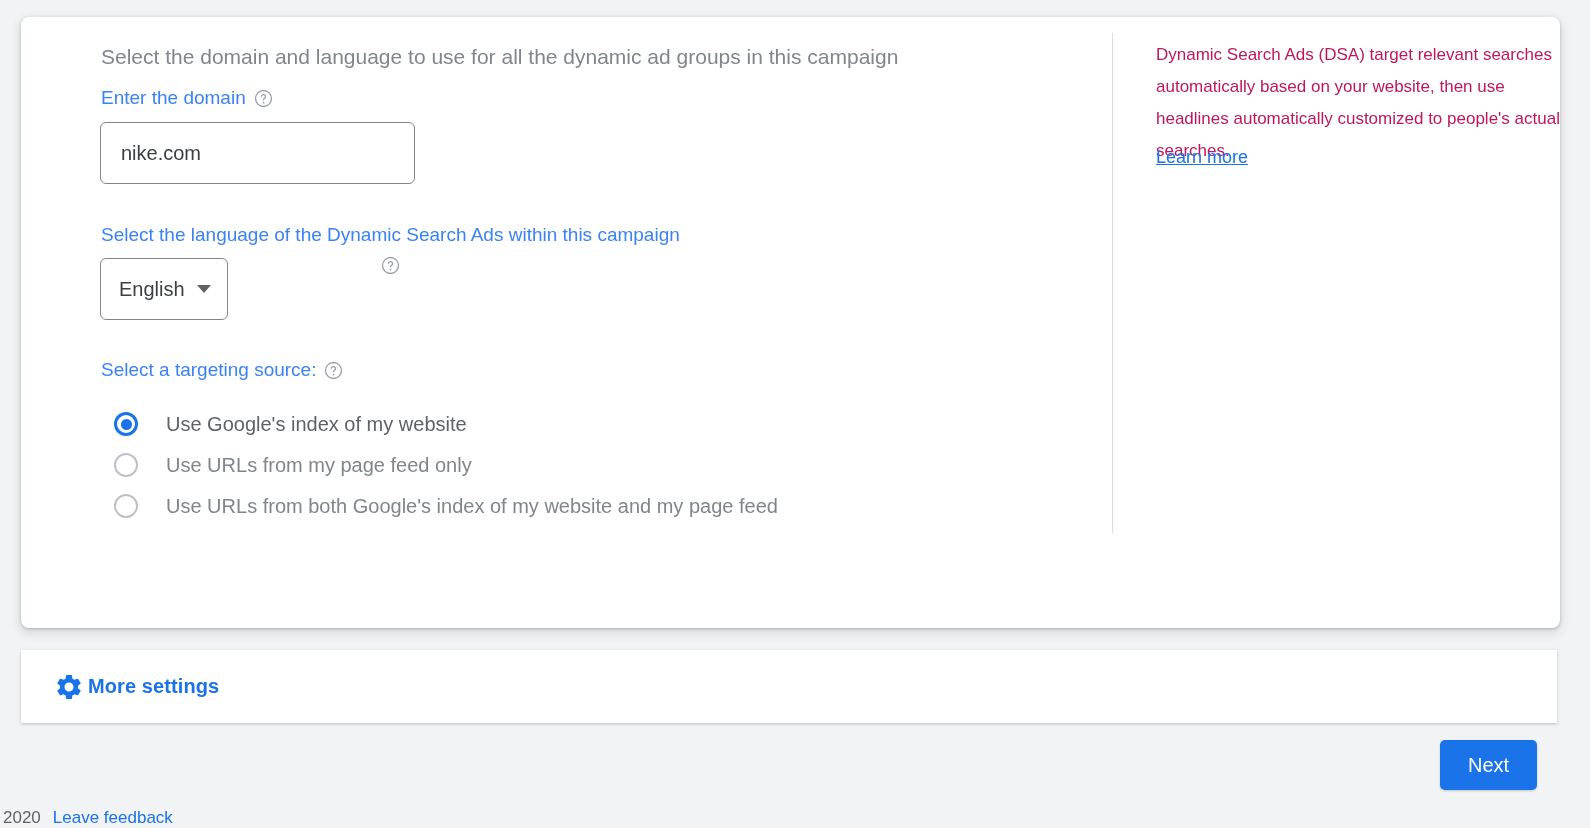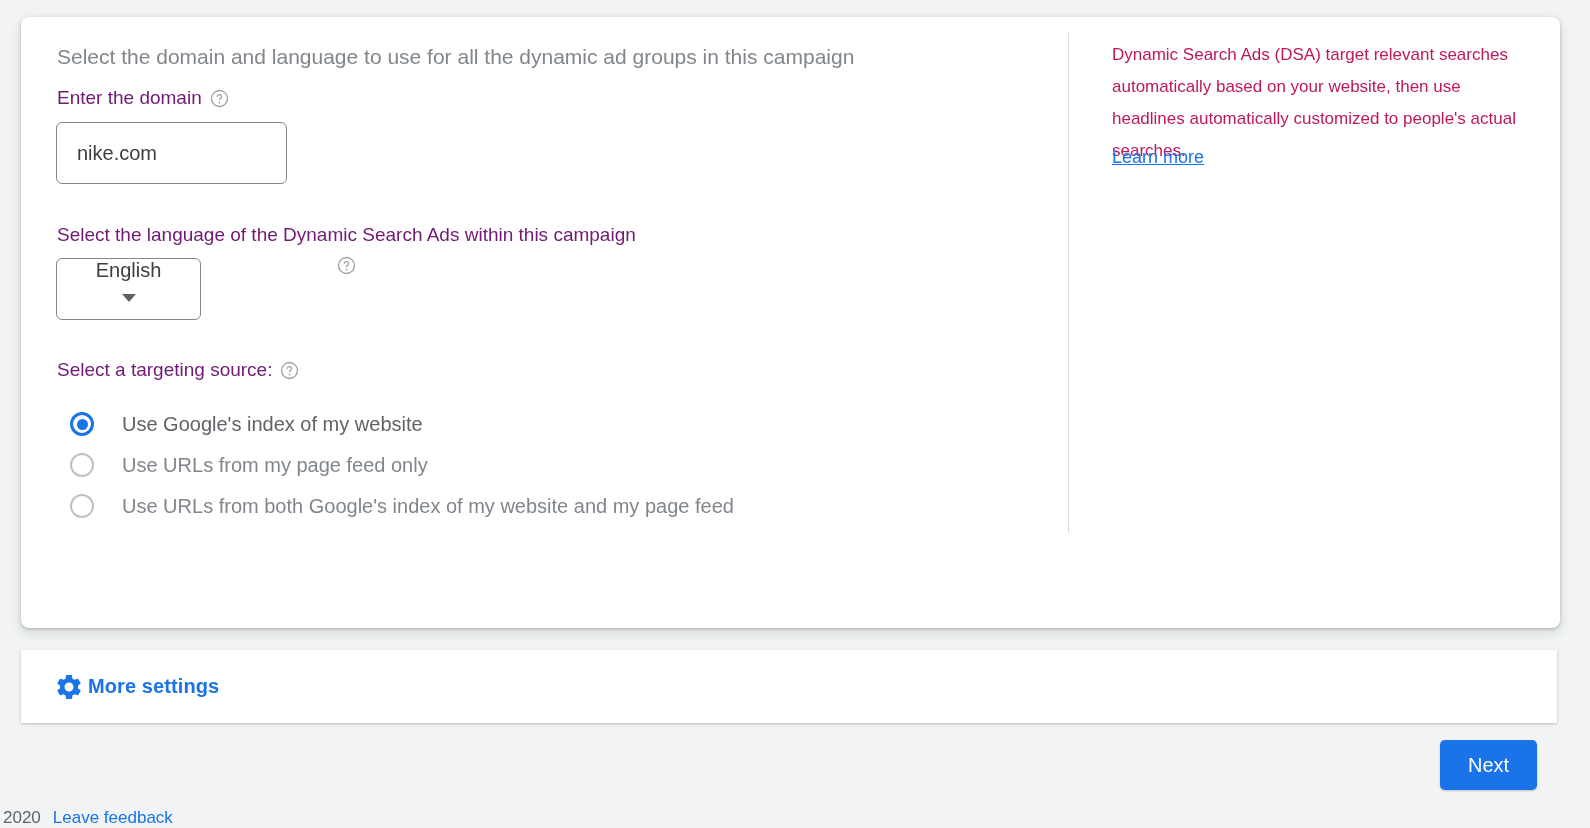--- a/index.html
+++ b/index.html
@@ -65,20 +65,21 @@
     display: flex;
     align-items: center;
     justify-content: center;
   }
   .collapse-btn svg { display: block; }
 
   
   .card-body {
     position: relative;
     height: 538px;
+    margin-left: 44px;
   }
 
   .col-left {
     position: absolute;
     left: 0;
     top: 0;
     width: 1047px;
     height: 538px;
   }
 
@@ -107,21 +108,21 @@
     font-size: 21px;
     line-height: 28px;
     color: #80868b;
     white-space: nowrap;
   }
 
   .field-label {
     position: absolute;
     font-size: 19px;
     line-height: 26px;
-    color: #701a75;
+    color: #3b82f6;
     white-space: nowrap;
     display: flex;
     align-items: center;
     gap: 8px;
   }
   .label-domain   { left: 36px; top: 68px; }
   .label-language { left: 36px; top: 205px; flex-direction: column; }
   .label-source   { left: 36px; top: 340px; }
 
   .help-icon {
@@ -132,49 +133,48 @@
     height: 19px;
     flex: none;
     cursor: pointer;
   }
   .help-icon svg { display: block; }
 
   .text-input {
     position: absolute;
     left: 35px;
     top: 105px;
-    width: 231px;
+    width: 315px;
     height: 62px;
     border: 1px solid #80868b;
     border-radius: 6px;
     background: #fff;
     padding: 0 20px;
     font-family: inherit;
     font-size: 20px;
     color: #3c4043;
     outline: none;
   }
 
   .select-box {
     position: absolute;
     left: 35px;
     top: 241px;
-    width: 145px;
+    width: 128px;
     height: 62px;
     border: 1px solid #80868b;
     border-radius: 6px;
     background: #fff;
     display: flex;
     align-items: center;
     gap: 12px;
     padding: 0 18px;
     cursor: pointer;
     font-size: 20px;
     color: #3c4043;
-    flex-direction: column;
   }
   .caret {
     width: 0; height: 0;
     border-left: 7px solid transparent;
     border-right: 7px solid transparent;
     border-top: 8px solid #5f6368;
     flex: none;
   }
 
   

